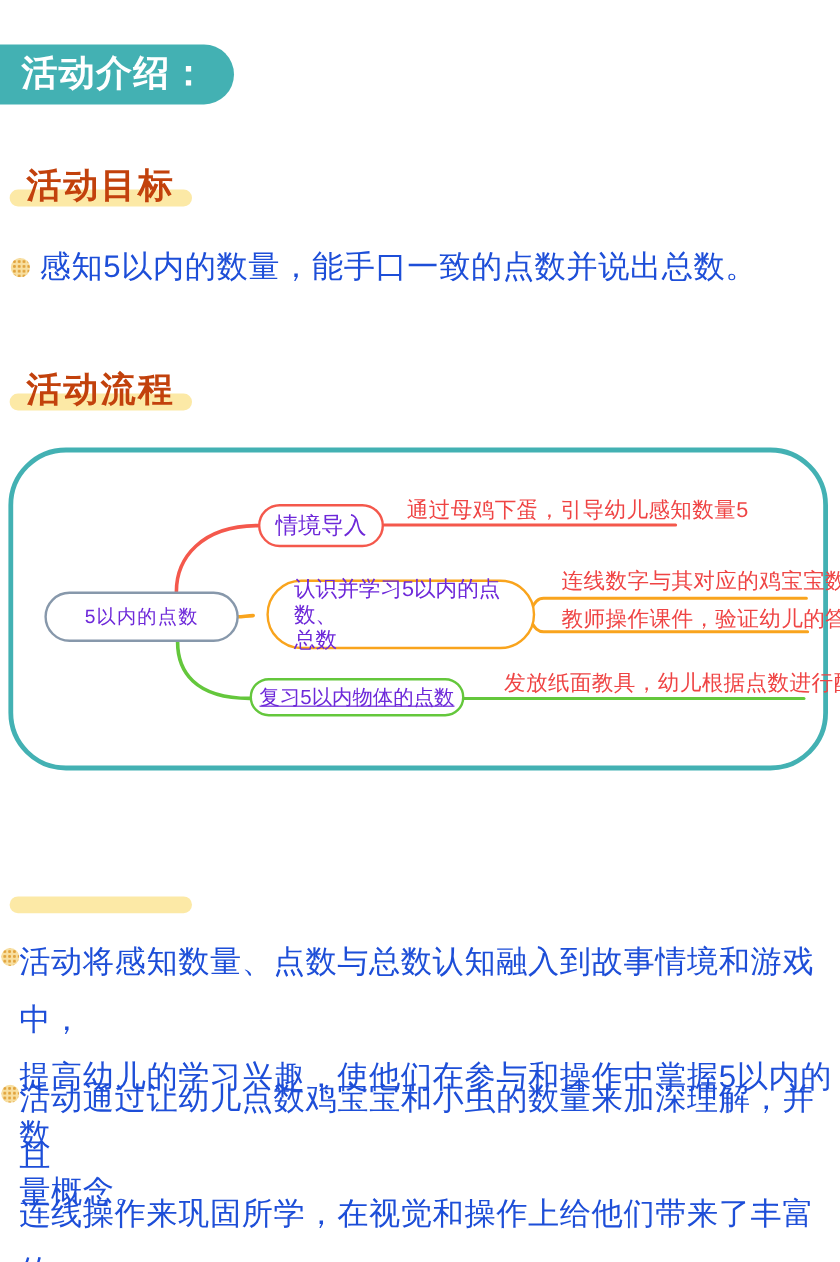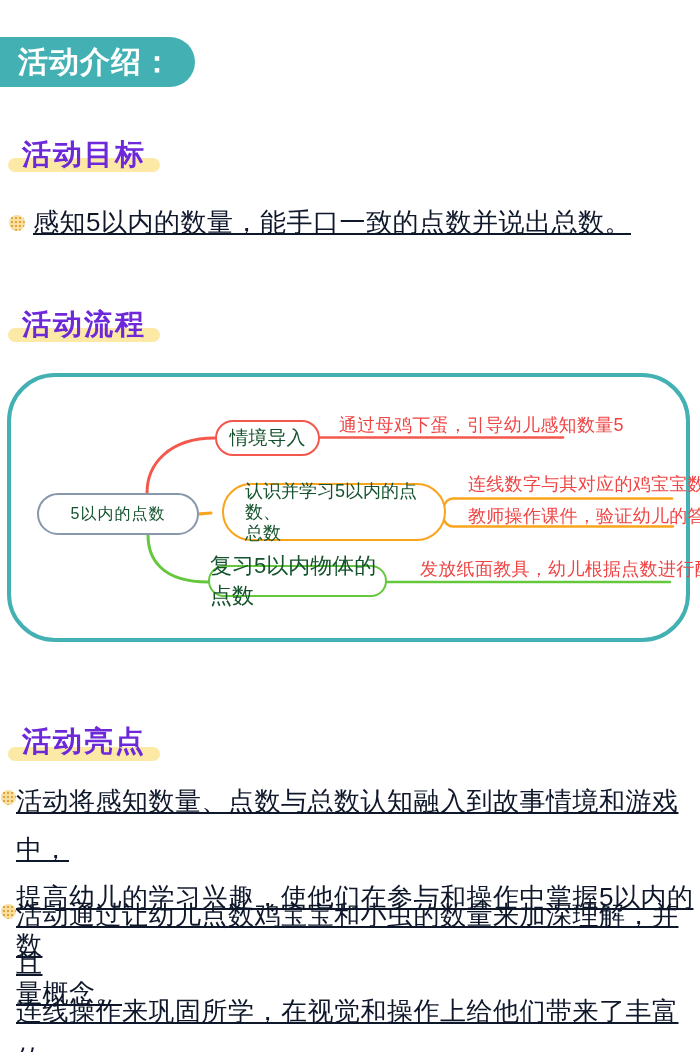--- a/index.html
+++ b/index.html
@@ -13,65 +13,65 @@
     background:#43b1b3;border-radius:0 25px 25px 0;
     color:#ffffff;font-size:30px;font-weight:700;line-height:50px;
     padding:0 22px 0 18px;letter-spacing:1px;
   }
   
   .heading{position:absolute;left:0;width:300px;height:48px;}
   .heading .bar{
     position:absolute;left:8px;width:152px;height:14px;border-radius:7px;background:#fce9a6;
   }
   .heading .txt{
-    position:absolute;left:22px;top:0;font-size:29px;font-weight:700;color:#6d28d9;letter-spacing:2px;white-space:nowrap;
+    position:absolute;left:22px;top:0;font-size:29px;font-weight:700;color:#c2410c;letter-spacing:2px;white-space:nowrap;
   }
   .h-goal{top:135px;} .h-goal .bar{top:23px;}
   .h-process{top:305px;text-align:right;} .h-process .bar{top:23px;}
   .h-highlight{top:722px;} .h-highlight .bar{top:25px;}
   
   .dot{
     position:absolute;width:16px;height:16px;border-radius:50%;
     background-color:#f8dfa0;
     background-image:radial-gradient(#e1a33c 1.1px, rgba(0,0,0,0) 1.2px);
     background-size:4px 4px;background-position:1px 1px;
   }
   .body-text{
-    position:absolute;color:#0f172a;font-size:26px;line-height:48px;white-space:pre-line;letter-spacing:0.5px;text-decoration:underline;
+    position:absolute;color:#1d4ed8;font-size:26px;line-height:48px;white-space:pre-line;letter-spacing:0.5px;
   }
   .goal-dot{left:9px;top:215px;}
   .goal-text{left:33px;top:198px;}
   .hl-dot-a{left:1px;top:790px;width:15px;height:15px;}
   .hl-text-a{left:16px;top:777px;width:684px;}
   .hl-dot-b{left:1px;top:904px;width:15px;height:15px;}
   .hl-text-b{left:16px;top:891px;width:684px;}
   
   .mindmap{
     position:absolute;left:7px;top:373px;width:683px;height:269px;box-sizing:border-box;
     border:4px solid #43b1b3;border-radius:48px;background:#ffffff;
   }
   .map-svg{position:absolute;left:0;top:373px;width:700px;height:280px;}
   .node{
     position:absolute;box-sizing:border-box;background:#ffffff;
     display:flex;align-items:center;justify-content:center;
-    color:#14532d;white-space:pre-line;
+    color:#6d28d9;white-space:pre-line;
   }
   .node-root{
     left:37px;top:493px;width:162px;height:42px;border:2.5px solid #8798ab;border-radius:21px;
     font-size:16px;letter-spacing:1px;
   }
   .node-red{
     left:215px;top:420px;width:105px;height:36px;border:2.5px solid #f4584c;border-radius:18px;font-size:19px;
   }
   .node-yellow{
     left:222px;top:483px;width:224px;height:58px;border:2.5px solid #f9a41d;border-radius:29px;
     font-size:18px;line-height:21px;justify-content:flex-start;padding-left:21px;
   }
   .node-green{
-    left:208px;top:565px;width:179px;height:32px;border:2.5px solid #64c73c;border-radius:16px;font-size:22px;
+    left:208px;top:565px;width:179px;height:32px;border:2.5px solid #64c73c;border-radius:16px;font-size:17px;text-decoration:underline;
   }
   .leaf{
     position:absolute;font-size:18px;color:#ef4444;white-space:nowrap;letter-spacing:0.3px;
   }
   .leaf-red{left:339px;top:413px;}
   .leaf-y1{left:468px;top:472px;}
   .leaf-y2{left:468px;top:504px;}
   .leaf-green{left:420px;top:557px;}
 </style>
 </head>
@@ -116,21 +116,20 @@
 总数</div>
   <div class="node node-green">复习5以内物体的点数</div>
 
   <div class="leaf leaf-red">通过母鸡下蛋，引导幼儿感知数量5</div>
   <div class="leaf leaf-y1">连线数字与其对应的鸡宝宝数量</div>
   <div class="leaf leaf-y2">教师操作课件，验证幼儿的答案</div>
   <div class="leaf leaf-green">发放纸面教具，幼儿根据点数进行配对</div>
 
   <div class="heading h-highlight">
     <div class="bar"></div>
-    <div class="txt">活动亮点</div>
   </div>
   <div class="dot hl-dot-a"></div>
   <div class="body-text hl-text-a">活动将感知数量、点数与总数认知融入到故事情境和游戏中，
 提高幼儿的学习兴趣，使他们在参与和操作中掌握5以内的数
 量概念。</div>
   <div class="dot hl-dot-b"></div>
   <div class="body-text hl-text-b">活动通过让幼儿点数鸡宝宝和小虫的数量来加深理解，并且
 连线操作来巩固所学，在视觉和操作上给他们带来了丰富的
 体验。</div>
 

